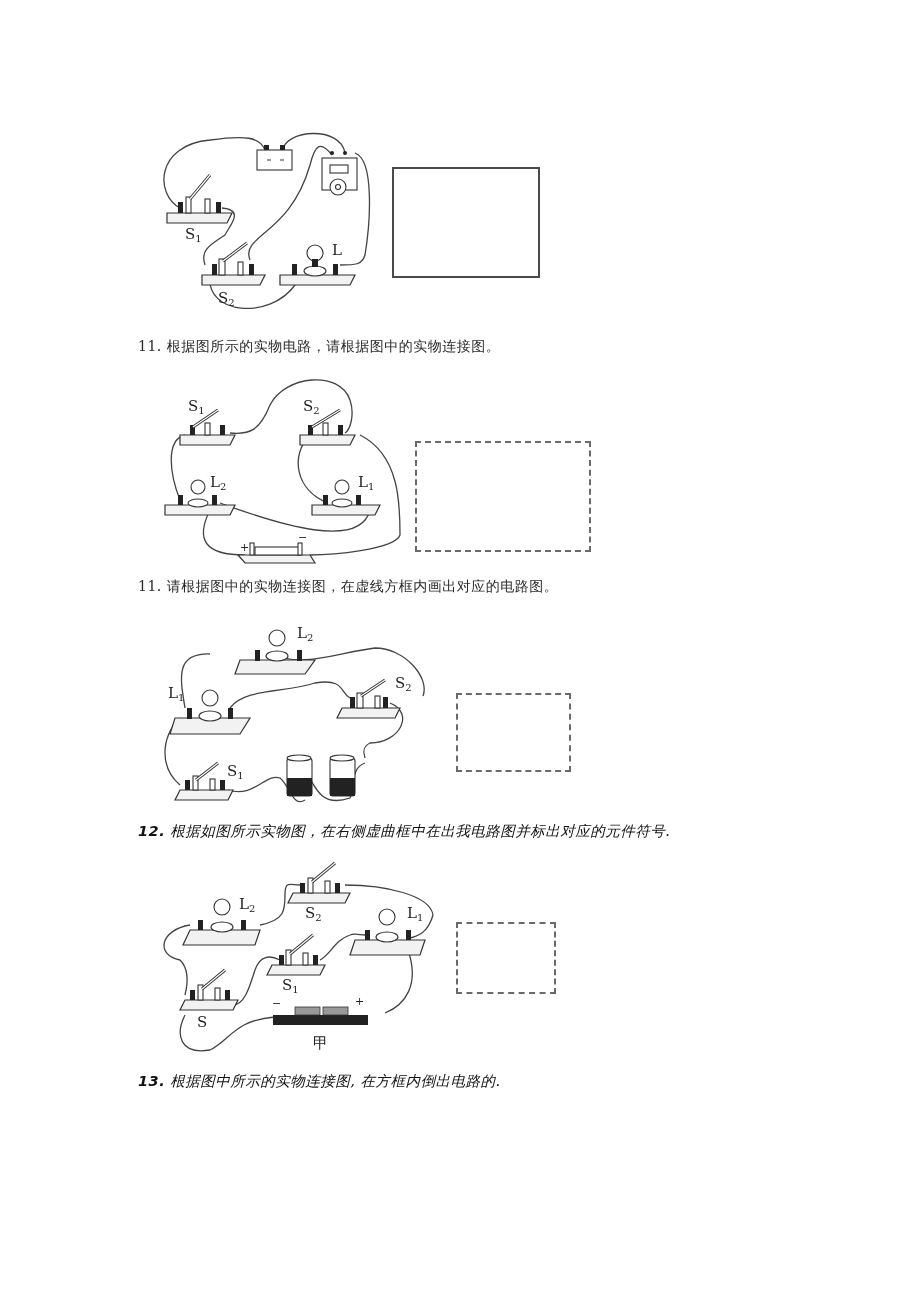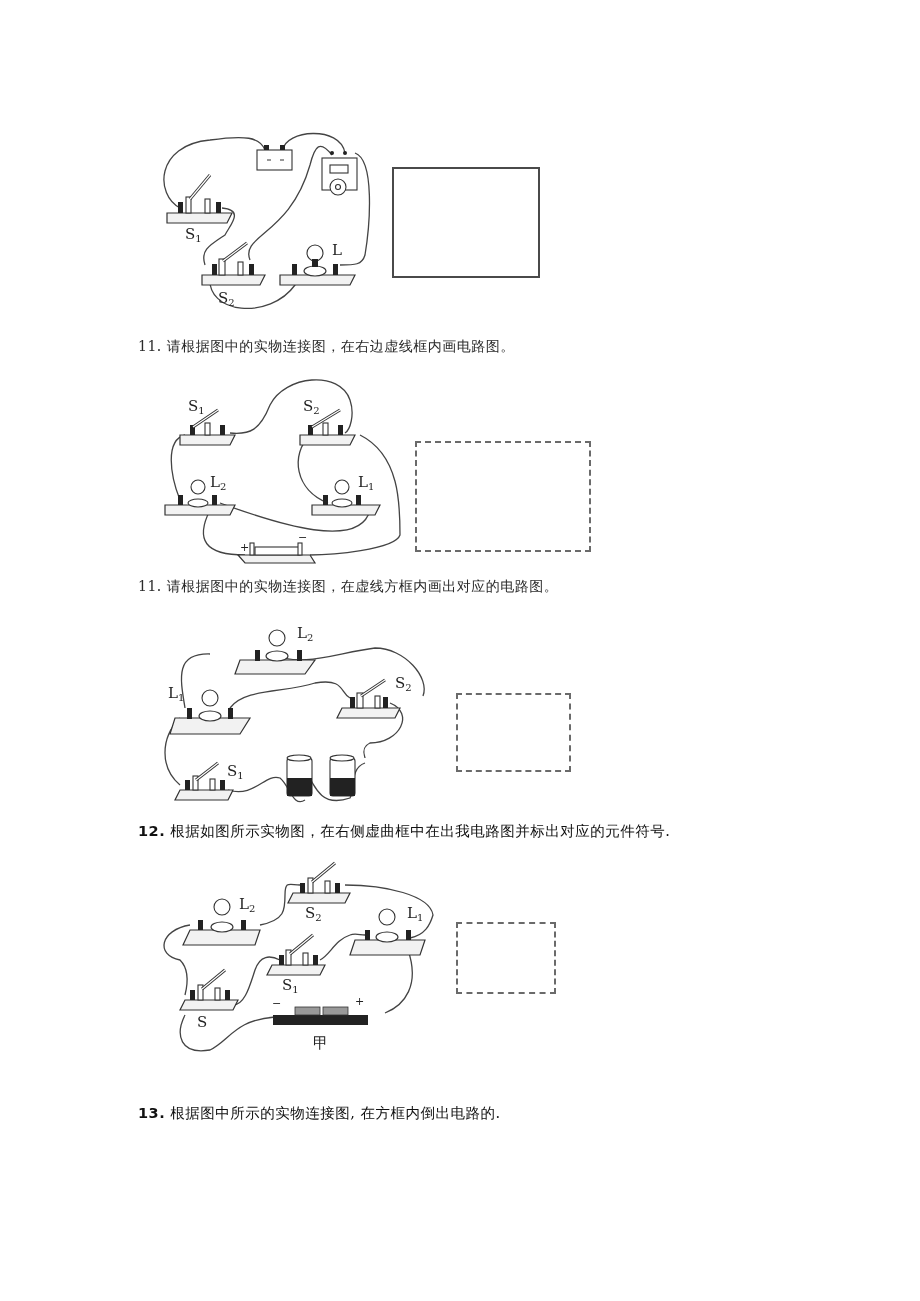--- a/index.html
+++ b/index.html
@@ -6,21 +6,21 @@
     body { width: 920px; height: 1301px; position: relative; overflow: hidden;
            font-family: "DejaVu Serif", serif; color: #1a1a1a; }
     .figure { position: absolute; }
     .figure svg { display: block; }
     .answer-box { position: absolute; box-sizing: border-box; background: #fff; }
     .answer-box.solid { border: 2px solid #4a4a4a; }
     .answer-box.dashed { border: 2px dashed #6a6a6a; }
     .question { position: absolute; left: 138px; font-size: 14px; white-space: nowrap; letter-spacing: 0.5px; }
     .question .qnum { font-family: "DejaVu Sans", sans-serif; font-weight: bold; }
     .question.serif-q { font-family: "DejaVu Serif", serif; color: #2a2a2a; }
-    .question.sans-q { font-family: "DejaVu Sans", sans-serif; color: #111; font-size: 14.5px; }
+    .question.sans-q { font-family: "DejaVu Sans", sans-serif; color: #111; font-size: 14.5px; font-style: italic; }
     .wire { fill: none; stroke: #444; stroke-width: 1.3; }
     .base { fill: #f2f2f2; stroke: #333; stroke-width: 1.2; }
     .dark { fill: #222; }
     .part { fill: #fff; stroke: #333; stroke-width: 1.1; }
     .lbl { font-family: "DejaVu Serif", serif; font-size: 15px; fill: #222; }
     .sub { font-family: "DejaVu Serif", serif; font-size: 10px; fill: #222; }
   </style>
 </head>
 <body>
 
@@ -74,21 +74,21 @@
     <ellipse class="part" cx="165" cy="146" rx="11" ry="5"></ellipse>
     <circle class="part" cx="165" cy="128" r="8"></circle>
     <rect class="dark" x="162" y="134" width="6" height="8"></rect>
     <rect class="dark" x="183" y="139" width="5" height="11"></rect>
     <text class="lbl" x="182" y="130">L</text>
   </svg>
 </div>
 <div class="answer-box solid" style="left:392px; top:167px; width:148px; height:111px;"></div>
 
 <div class="question serif-q" style="top:338px;">
-  <span>11.</span>&nbsp;<span>请根据图中的实物连接图，在右边虚线框内画电路图。</span>
+  <span>11.</span>&nbsp;<span>根据图所示的实物电路，请根据图中的实物连接图。</span>
 </div>
 
 <div class="figure" style="left:160px; top:375px;">
   <svg width="250" height="195" viewBox="0 0 250 195">
     <path class="wire" d="M70 58 C90 60, 100 55, 110 30 C125 0, 180 -5, 190 25 C195 40, 190 55, 185 58"></path>
     <path class="wire" d="M25 60 C5 65, 10 100, 20 125"></path>
     <path class="wire" d="M150 60 C130 80, 135 115, 168 128"></path>
     <path class="wire" d="M200 60 C240 80, 240 130, 240 160 C235 175, 170 180, 150 180"></path>
     <path class="wire" d="M60 128 C120 150, 200 175, 210 135"></path>
     <path class="wire" d="M50 135 C35 165, 45 180, 85 180"></path>
@@ -271,15 +271,15 @@
     <rect class="dark" x="118" y="160" width="95" height="10"></rect>
     <rect fill="#999" stroke="#333" stroke-width="0.8" x="140" y="152" width="25" height="8"></rect>
     <rect fill="#999" stroke="#333" stroke-width="0.8" x="168" y="152" width="25" height="8"></rect>
     <text class="lbl" x="117" y="152" style="font-size:11px">−</text>
     <text class="lbl" x="200" y="150" style="font-size:11px">+</text>
     <text class="lbl" x="158" y="193" style="font-size:15px; font-family:'DejaVu Sans', sans-serif;">甲</text>
   </svg>
 </div>
 <div class="answer-box dashed" style="left:456px; top:922px; width:100px; height:72px;"></div>
 
-<div class="question sans-q" style="top:1104px;text-align:center;">
+<div class="question sans-q" style="top:1072px;text-align:center;">
   <span class="qnum">13.</span>&nbsp;<span style="font-family:'DejaVu Serif', serif;">根据图中所示的实物连接图, 在方框内倒出电路的.</span>
 </div>
 
 </body></html>

